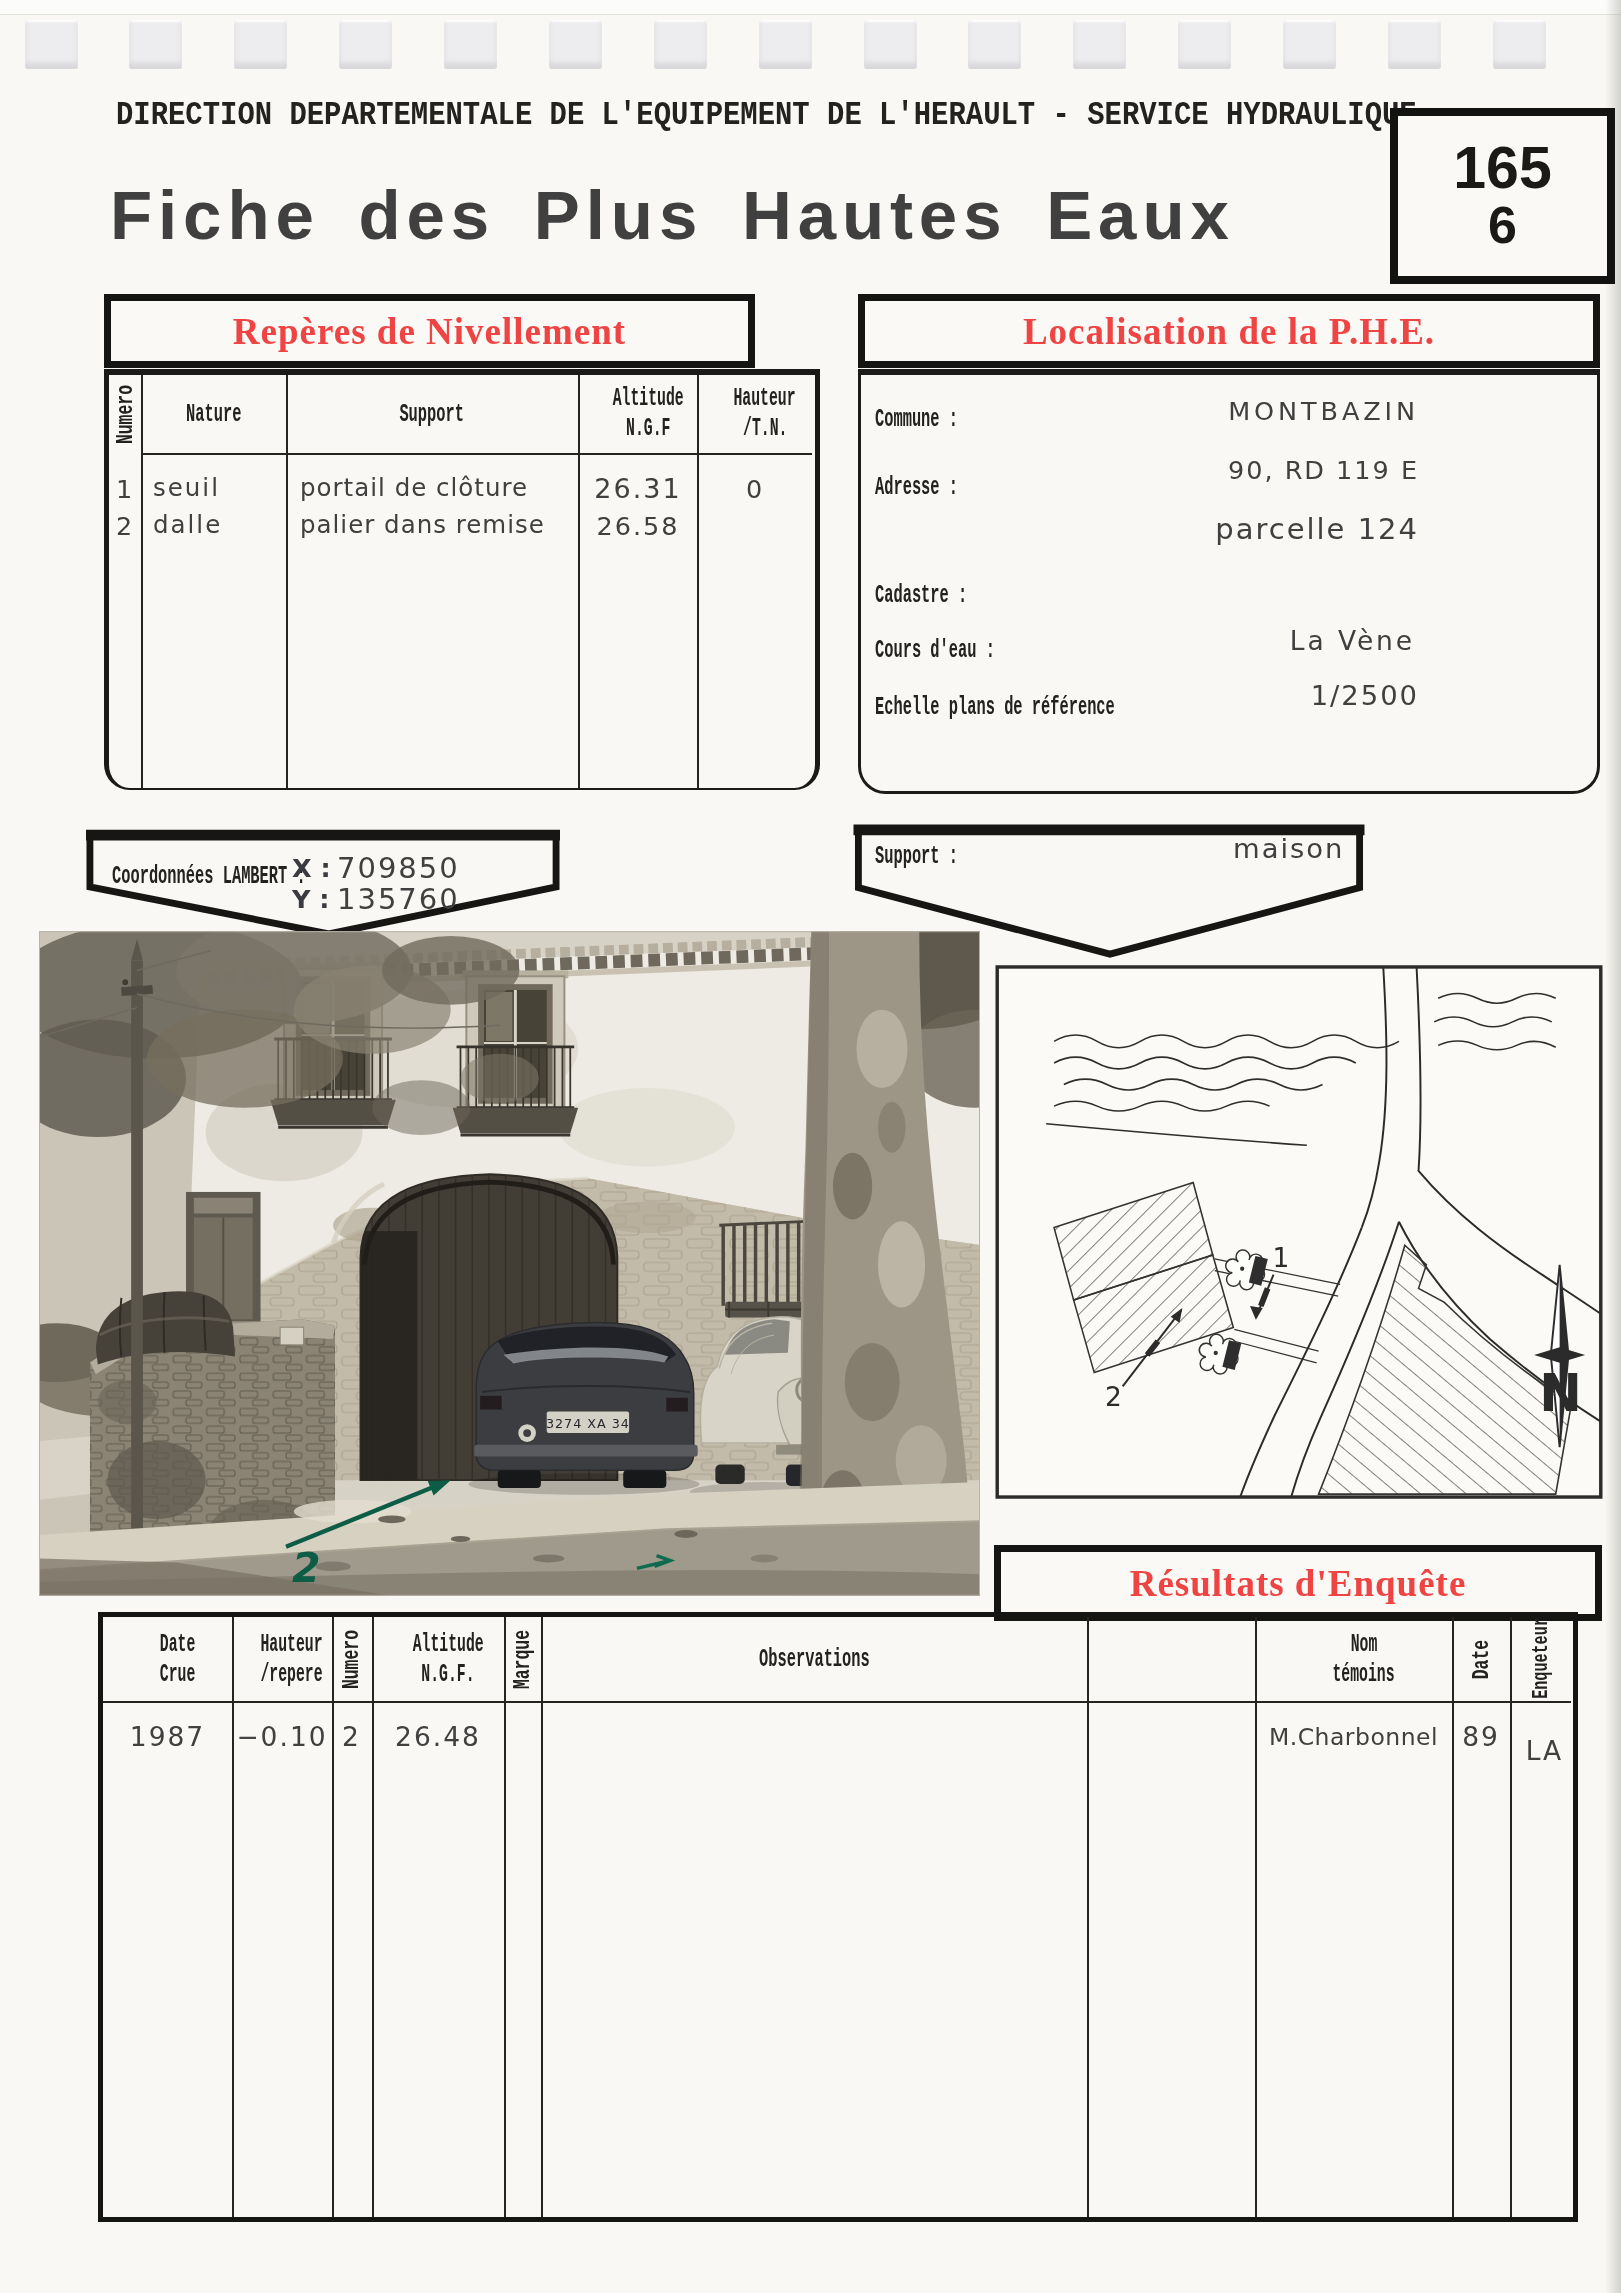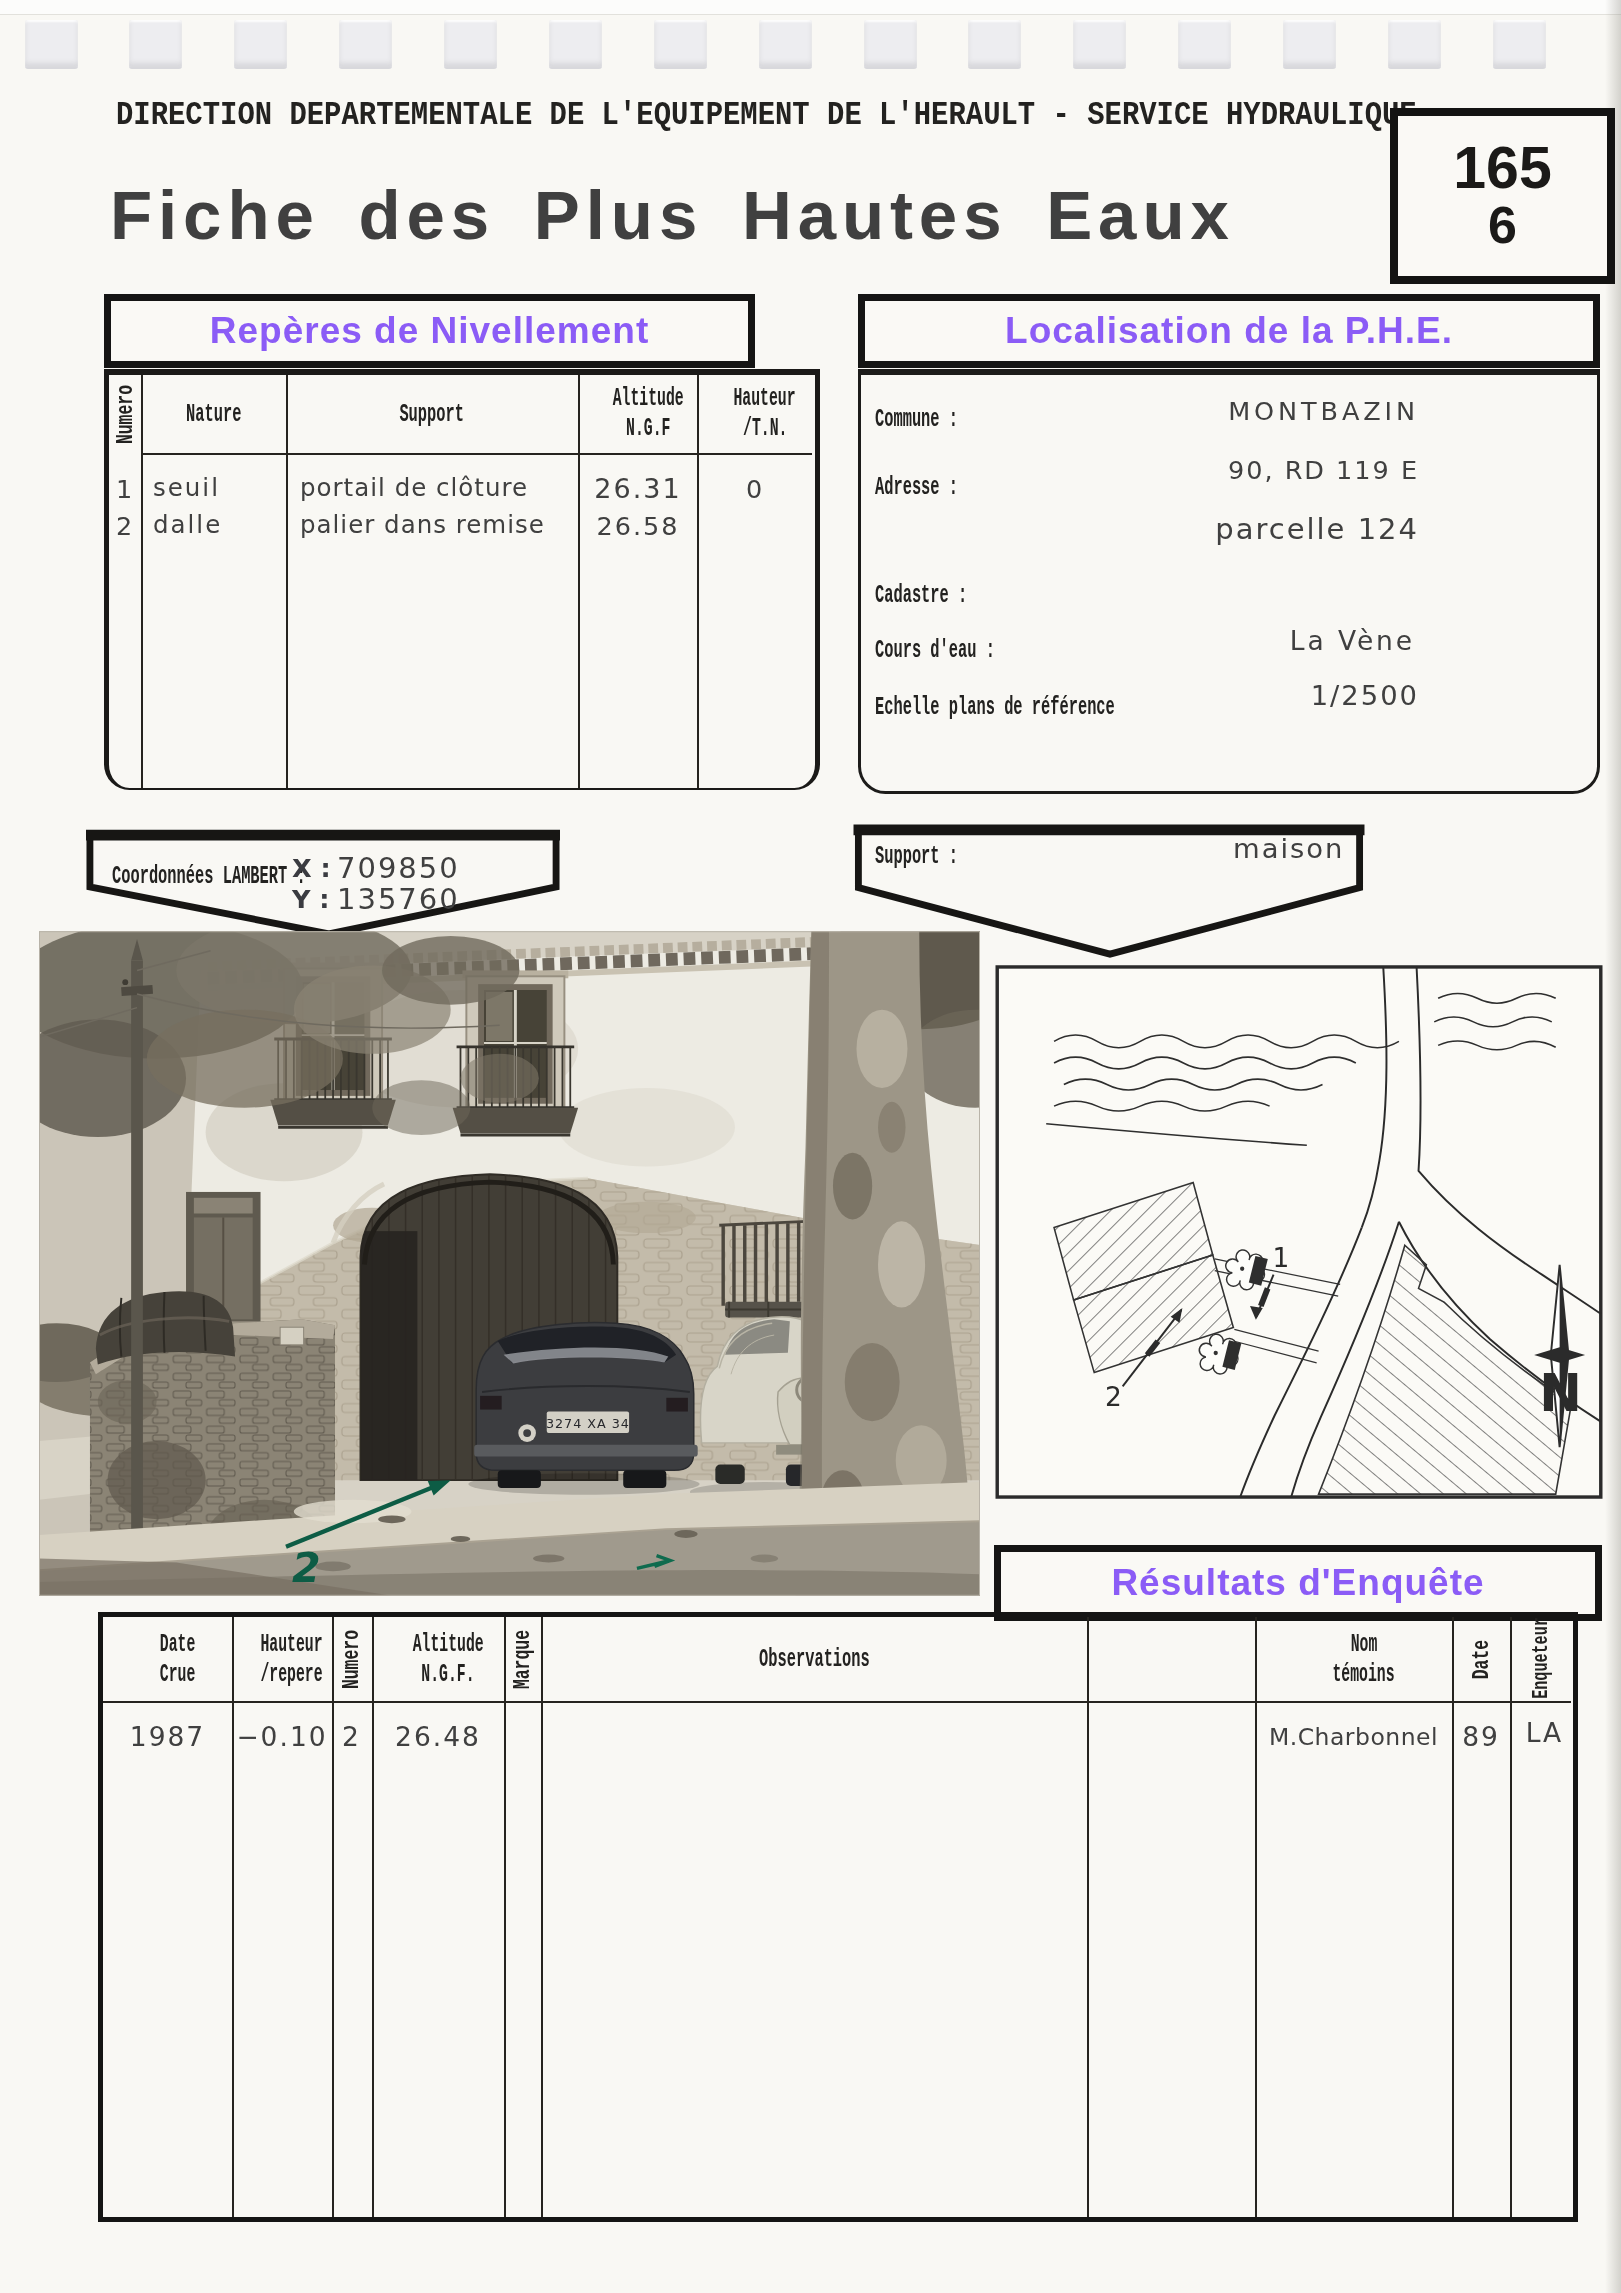--- a/index.html
+++ b/index.html
@@ -9,21 +9,21 @@
   .cell{position:absolute;display:flex;align-items:center;justify-content:center;text-align:center;}
   .tw{font-family:"Liberation Mono",monospace;font-weight:700;color:#232220;white-space:nowrap;}
   .cx{display:inline-block;transform:scaleX(0.58);transform-origin:0 50%;}
   .cxc{display:inline-block;transform:scaleX(0.58);transform-origin:50% 50%;}
   .cx85{display:inline-block;transform:scaleX(0.85);transform-origin:0 50%;}
   .vert{display:inline-block;transform:rotate(-90deg) scaleX(0.7);white-space:nowrap;
         font-family:"Liberation Mono",monospace;font-weight:700;color:#232220;}
   .plot{font-family:"DejaVu Sans",sans-serif;color:#404040;letter-spacing:2px;white-space:nowrap;}
   .hdrbox{position:absolute;border:7.8px solid #151514;background:#faf9f5;display:flex;
           align-items:center;justify-content:center;box-sizing:border-box;}
-  .hdrtxt{font-family:Liberation Sans, sans-serif;font-weight:700;font-size:37px;color:#8b5cf6;
+  .hdrtxt{font-family:Liberation Serif, serif;font-weight:700;font-size:37px;color:#ef4444;
           letter-spacing:1px;white-space:nowrap;}
   .vline{position:absolute;top:0;width:2px;background:#26241f;height:100%;}
   .hole{position:absolute;top:19.6px;width:53px;height:47px;background:#ededf0;border-radius:2.9px;
         box-shadow:inset 0 -3.9px 4.9px rgba(120,120,130,.18), inset 0 2px 2px rgba(255,255,255,.9);
         border-bottom:2px solid #d8d8dc;}
   .twolines{line-height:1.18;padding-left:10px;}
   svg text{font-family:"DejaVu Sans",sans-serif;}
 </style>
 </head>
 <body>
@@ -489,19 +489,19 @@
       </div>
     <div class="cell" style="left:438px;top:94px;width:546px;height:51px;">
       <span class="plot" style="font-size:26.5px;"></span>
       </div>
     <div class="cell" style="left:1152px;top:94px;width:197px;height:51px;">
       <span class="plot" style="font-size:23.5px;letter-spacing:0.5px;">M.Charbonnel</span>
       </div>
     <div class="cell" style="left:1349px;top:94px;width:58px;height:51px;">
       <span class="plot" style="font-size:26.5px;">89</span>
       </div>
-    <div class="cell" style="left:1407px;top:90px;width:69px;height:51px;">
+    <div class="cell" style="left:1407px;top:108px;width:69px;height:51px;">
       <span class="plot" style="font-size:26.5px;">LA</span>
       </div>
   </div>
 
 </div>
 
 
 </body></html>

